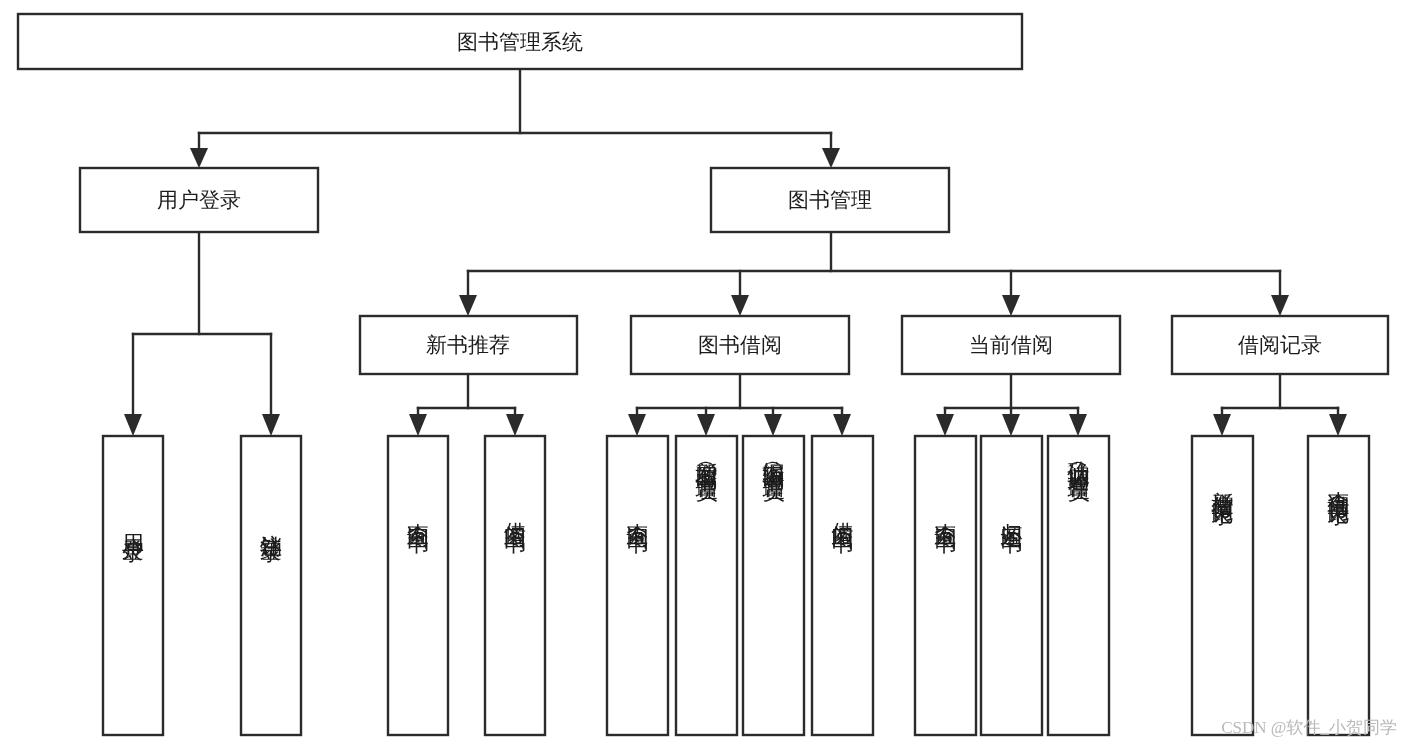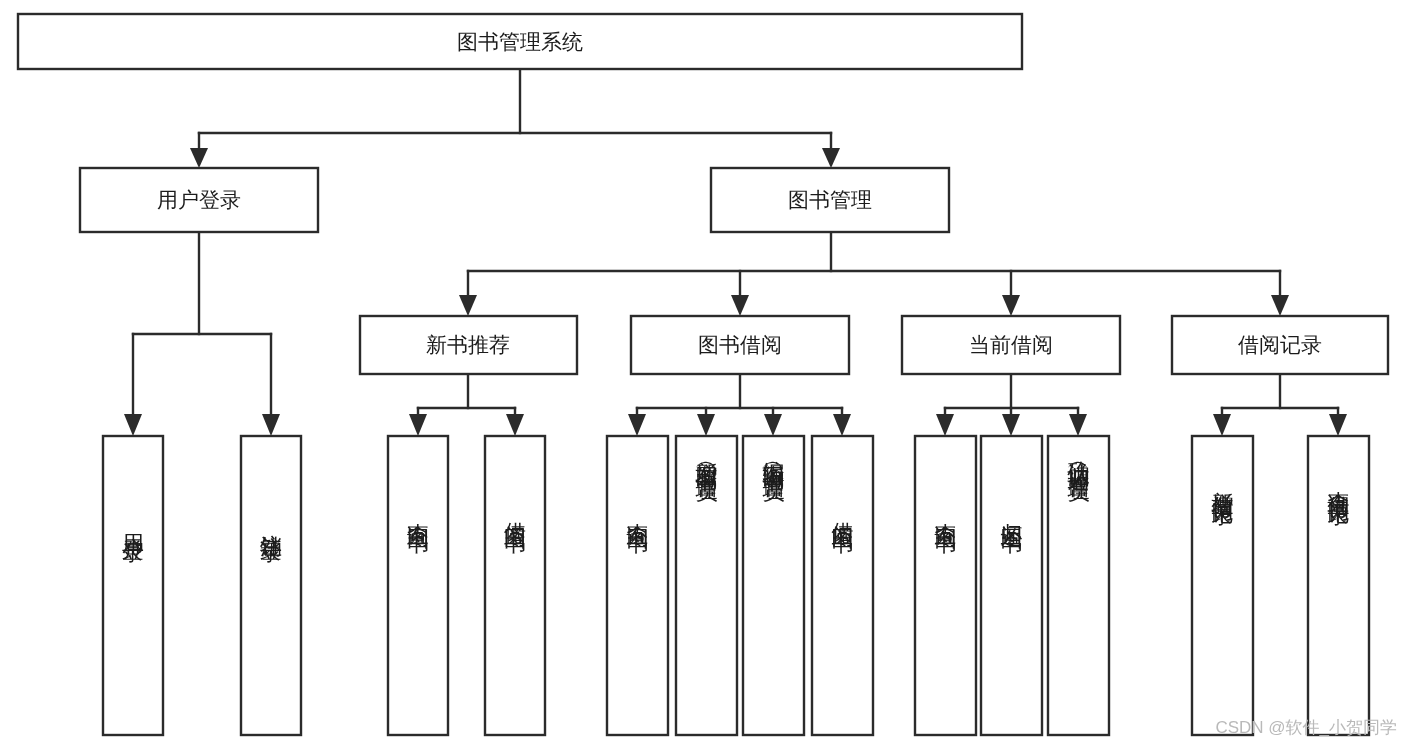--- a/index.html
+++ b/index.html
@@ -69,21 +69,21 @@
     font-size: 22px;
     line-height: 1.0;
     color: #1c1c1c;
     letter-spacing: 3px;
     white-space: nowrap;
   }
   .watermark {
     position: absolute;
     right: 8px;
     bottom: 4px;
-    font-family: Liberation Sans, sans-serif;
+    font-family: Liberation Serif, serif;
     font-size: 17px;
     color: #b9b9b9;
     white-space: nowrap;
     user-select: none;
   }
 </style>
 </head>
 <body>
 
 <div id="diagram-root">

